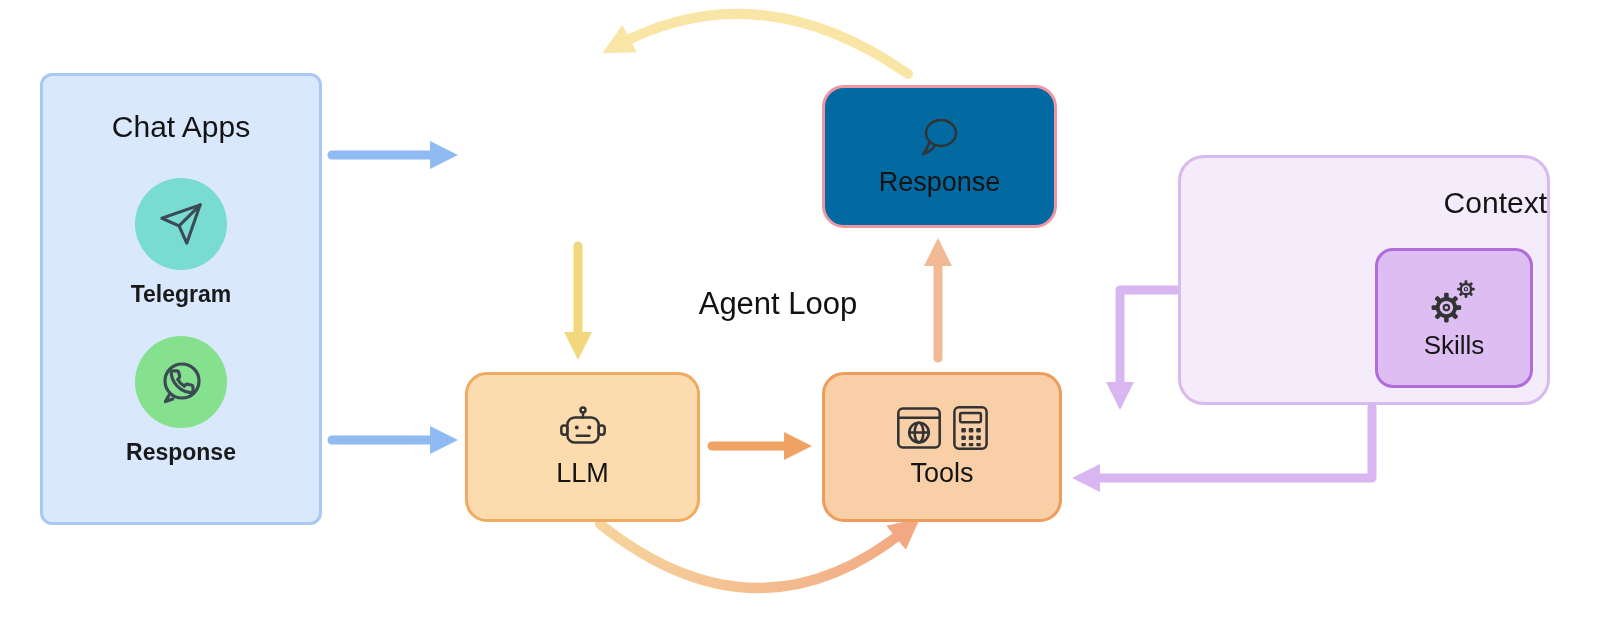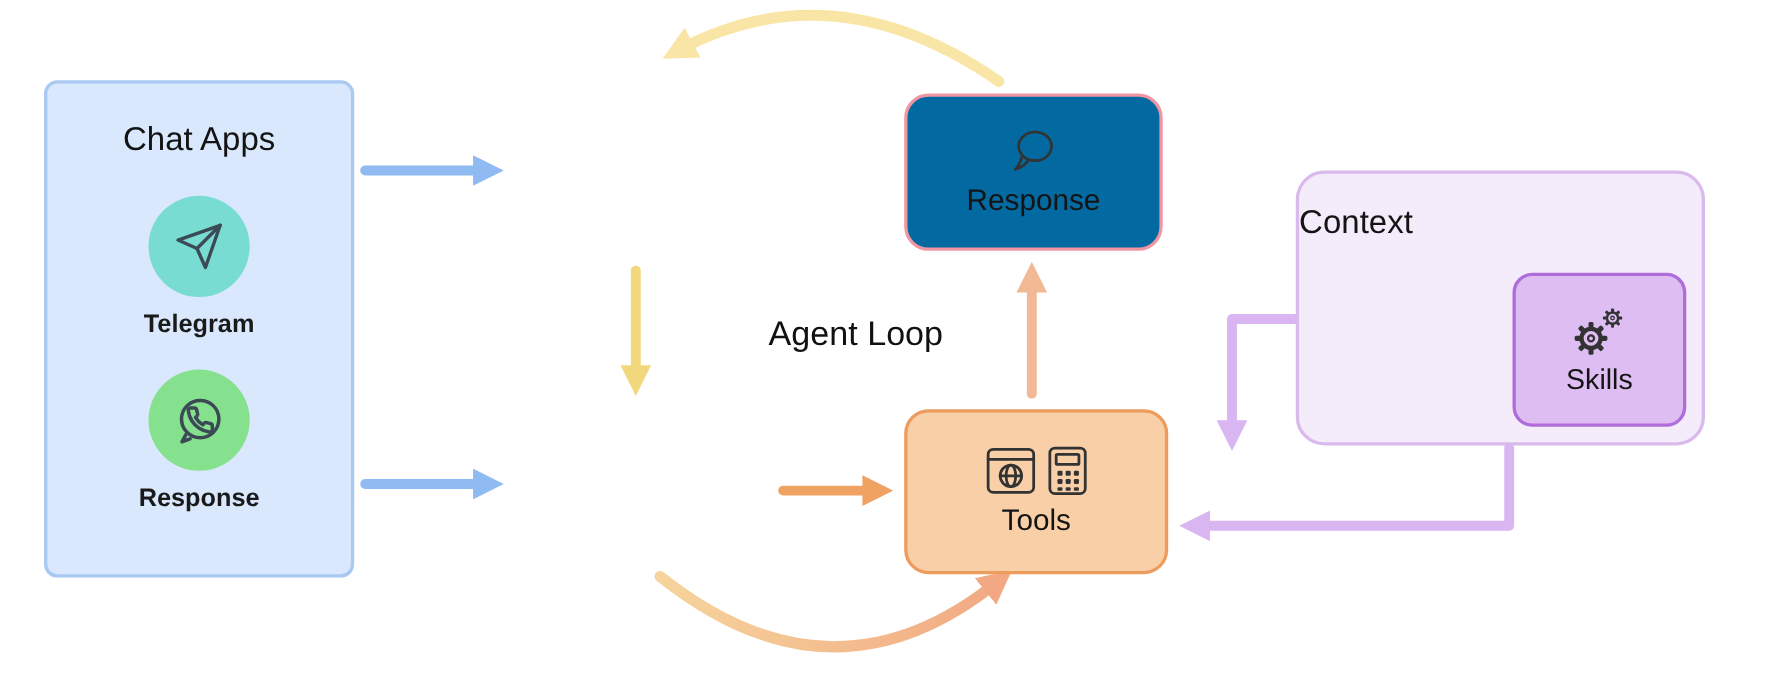--- a/index.html
+++ b/index.html
@@ -31,21 +31,21 @@
   .node-tools    { left: 822px; top: 372px; width: 240px; height: 150px; background: #f9cfa8; border-color: #ee9c5d; text-align: center; }
   .node-label { font-size: 27px; font-weight: 500; }
   .icon-row { display: flex; align-items: center; gap: 10px; }
 
   .agent-loop { position: absolute; left: 628px; top: 286px; width: 300px;
                 text-align: center; font-size: 31px; font-weight: 500; color: #111; }
 
   
   .context { left: 1178px; top: 155px; width: 372px; height: 250px;
              background: #f5ecfb; border-color: #d9baed; border-radius: 26px; }
-  .context-title { text-align: left; margin-top: 28px; font-size: 30px; font-weight: 500; }
+  .context-title { text-align: right; margin-top: 28px; font-size: 30px; font-weight: 500; }
   .subbox { position: absolute; top: 90px; height: 140px; border: 3px solid; border-radius: 18px;
             display: flex; flex-direction: column; align-items: center; justify-content: center; gap: 5px; }
   .subbox-memory { left: 19px;  width: 160px; background: #e5d9f8; border-color: #b69ae6; }
   .subbox-skills { left: 194px; width: 158px; background: #debdf3; border-color: #b06cd9; text-align: center; }
   .subbox-label { font-size: 26px; font-weight: 500; }
 
   .icon { display: inline-flex; align-items: center; justify-content: center; }
 </style>
 </head>
 <body>
@@ -120,20 +120,35 @@
       <svg width="46" height="44" viewBox="0 0 46 44" fill="none" stroke="#333" stroke-width="2.4" stroke-linecap="round" stroke-linejoin="round">
         <ellipse cx="24" cy="17" rx="15" ry="13"></ellipse>
         <path d="M12.5 25.5 Q10.5 33 6 38 Q14 35.5 18 29.5"></path>
       </svg>
     </span>
     <div class="node-label">Response</div>
   </div>
 
   <div class="agent-loop">Agent Loop</div>
 
+  <div class="box node node-llm">
+    <span class="icon">
+      <svg width="50" height="46" viewBox="0 0 48 44" fill="none" stroke="#333" stroke-width="2.4" stroke-linecap="round" stroke-linejoin="round">
+        <circle cx="24" cy="4.6" r="2.4"></circle>
+        <line x1="24" y1="7.2" x2="24" y2="12"></line>
+        <rect x="9" y="12" width="30" height="24" rx="7"></rect>
+        <rect x="3.2" y="19.5" width="5.8" height="9" rx="2.6"></rect>
+        <rect x="39" y="19.5" width="5.8" height="9" rx="2.6"></rect>
+        <circle cx="18" cy="21.5" r="1.9" fill="#333" stroke="none"></circle>
+        <circle cx="30" cy="21.5" r="1.9" fill="#333" stroke="none"></circle>
+        <line x1="18" y1="29.5" x2="30" y2="29.5"></line>
+      </svg>
+    </span>
+    <div class="node-label">LLM</div>
+  </div>
 
   <div class="box node node-tools">
     <div class="icon-row">
       <span class="icon">
         <svg width="46" height="46" viewBox="0 0 40 40" fill="none" stroke="#333" stroke-width="2.2" stroke-linecap="round" stroke-linejoin="round">
           <rect x="2" y="3" width="36" height="34" rx="4"></rect>
           <line x1="2" y1="11" x2="38" y2="11"></line>
           <circle cx="20" cy="24" r="8.5"></circle>
           <ellipse cx="20" cy="24" rx="3.8" ry="8.5"></ellipse>
           <line x1="11.5" y1="24" x2="28.5" y2="24"></line>

